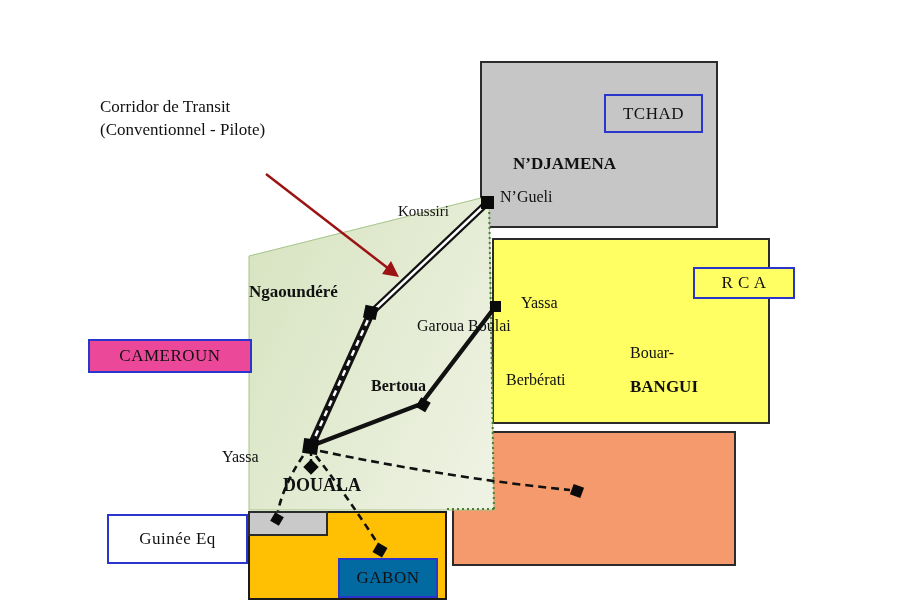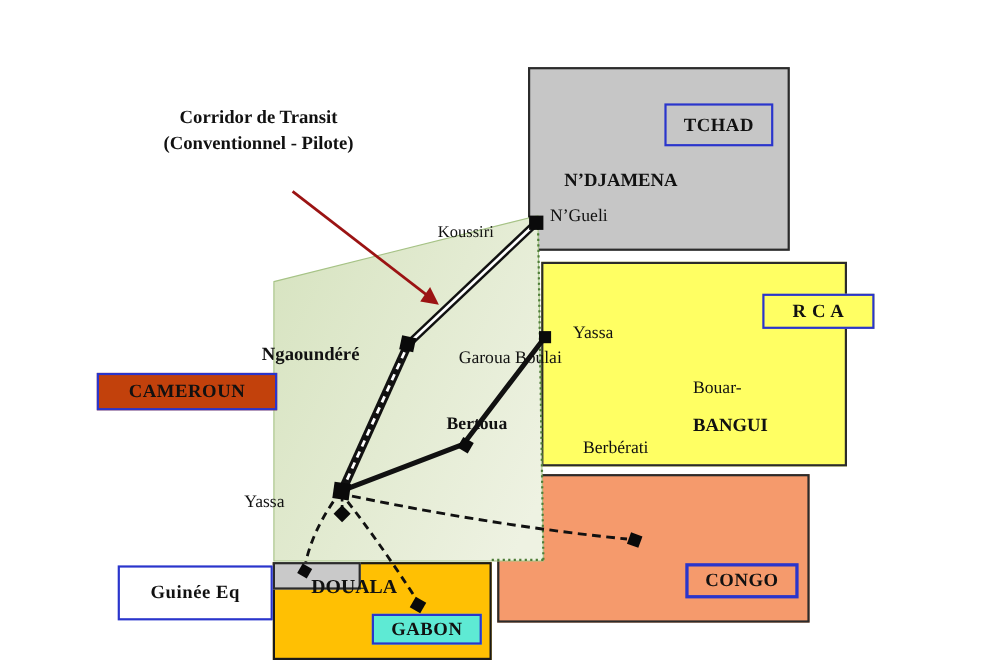--- a/index.html
+++ b/index.html
@@ -9,33 +9,33 @@
   }
   .box{position:absolute;box-sizing:border-box;}
   .tchad{left:480px;top:61px;width:238px;height:167px;background:#c6c6c6;border:2px solid #2b2b2b;}
   .rca{left:492px;top:238px;width:278px;height:186px;background:#ffff63;border:2px solid #2b2b2b;}
   .congo{left:452px;top:431px;width:284px;height:135px;background:#f59a6c;border:2px solid #2b2b2b;}
   .gabon{left:248px;top:511px;width:199px;height:89px;background:#ffc003;border:2px solid #1a1a1a;}
   .grayrect{left:248px;top:511px;width:80px;height:25px;background:#c9c9c9;border:2px solid #2b2b2b;z-index:4;}
   .labelbox{
     position:absolute;box-sizing:border-box;border:2px solid #2a35cc;z-index:7;
     display:flex;align-items:center;justify-content:center;
-    font-weight:bold;font-size:17px;letter-spacing:.5px;
+    font-weight:normal;font-size:17px;letter-spacing:.5px;
   }
   .lb-tchad{left:604px;top:94px;width:99px;height:39px;background:#c6c6c6;}
   .lb-rca{left:655px;top:267px;width:102px;height:32px;background:#ffff63;margin-left:38px;}
   .lb-congo{left:623px;top:512px;width:103px;height:32px;background:#f59a6c;border-width:3px;}
-  .lb-gabon{left:338px;top:558px;width:100px;height:28px;background:#5eead4;text-align:center;}
-  .lb-cameroun{left:88px;top:339px;width:164px;height:34px;background:#c2410c;}
+  .lb-gabon{left:338px;top:558px;width:100px;height:40px;background:#0369a1;text-align:center;}
+  .lb-cameroun{left:88px;top:339px;width:164px;height:34px;background:#ec4899;}
   .lb-guinee{left:107px;top:514px;width:141px;height:50px;background:#ffffff;}
   .citylabel{position:absolute;z-index:6;white-space:nowrap;font-size:16px;line-height:1.1;}
   .bold{font-weight:bold;}
   #title{
-    position:absolute;left:100px;top:96px;width:270px;text-align:center;
-    font-size:17px;line-height:1.35;z-index:6;font-weight:bold;
+    position:absolute;left:100px;top:96px;width:270px;text-align:left;
+    font-size:17px;line-height:1.35;z-index:6;
   }
   #overlay{position:absolute;left:0;top:0;z-index:5;}
 </style>
 </head>
 <body>
 
 <div id="stage">
 
   <div class="box tchad"></div>
   <div class="box rca"></div>
@@ -87,39 +87,36 @@
     <div>Corridor de Transit</div>
     <div>(Conventionnel - Pilote)</div>
   </div>
 
   <div class="labelbox lb-tchad">
     <span>TCHAD</span>
   </div>
   <div class="labelbox lb-rca">
     <span>R C A</span>
   </div>
-  <div class="labelbox lb-congo">
-    <span>CONGO</span>
-  </div>
   <div class="labelbox lb-gabon">
     <span>GABON</span>
   </div>
   <div class="labelbox lb-cameroun">
     <span>CAMEROUN</span>
   </div>
   <div class="labelbox lb-guinee">
     <span>Guinée Eq</span>
   </div>
 
   <div class="citylabel bold" style="left:513px;top:155px;font-size:17px;">N’DJAMENA</div>
   <div class="citylabel" style="left:500px;top:188px;">N’Gueli</div>
   <div class="citylabel" style="left:398px;top:203px;font-size:15px;">Koussiri</div>
-  <div class="citylabel bold" style="left:238px;top:283px;font-size:17px;margin-top:30px;">Ngaoundéré</div>
+  <div class="citylabel bold" style="left:249px;top:283px;font-size:17px;">Ngaoundéré</div>
   <div class="citylabel" style="left:417px;top:317px;">Garoua Boulai</div>
   <div class="citylabel" style="left:521px;top:294px;">Yassa</div>
-  <div class="citylabel bold" style="left:371px;top:377px;margin-left:35px;">Bertoua</div>
+  <div class="citylabel bold" style="left:371px;top:377px;">Bertoua</div>
   <div class="citylabel" style="left:222px;top:448px;">Yassa</div>
-  <div class="citylabel bold" style="left:283px;top:476px;font-size:18px;margin-top:48px;">DOUALA</div>
-  <div class="citylabel" style="left:506px;top:399px;margin-left:24px;">Berbérati</div>
+  <div class="citylabel bold" style="left:283px;top:476px;font-size:18px;">DOUALA</div>
+  <div class="citylabel" style="left:506px;top:371px;">Berbérati</div>
   <div class="citylabel" style="left:630px;top:344px;">Bouar-</div>
   <div class="citylabel bold" style="left:630px;top:378px;font-size:17px;">BANGUI</div>
 
 </div>
 
 </body></html>

